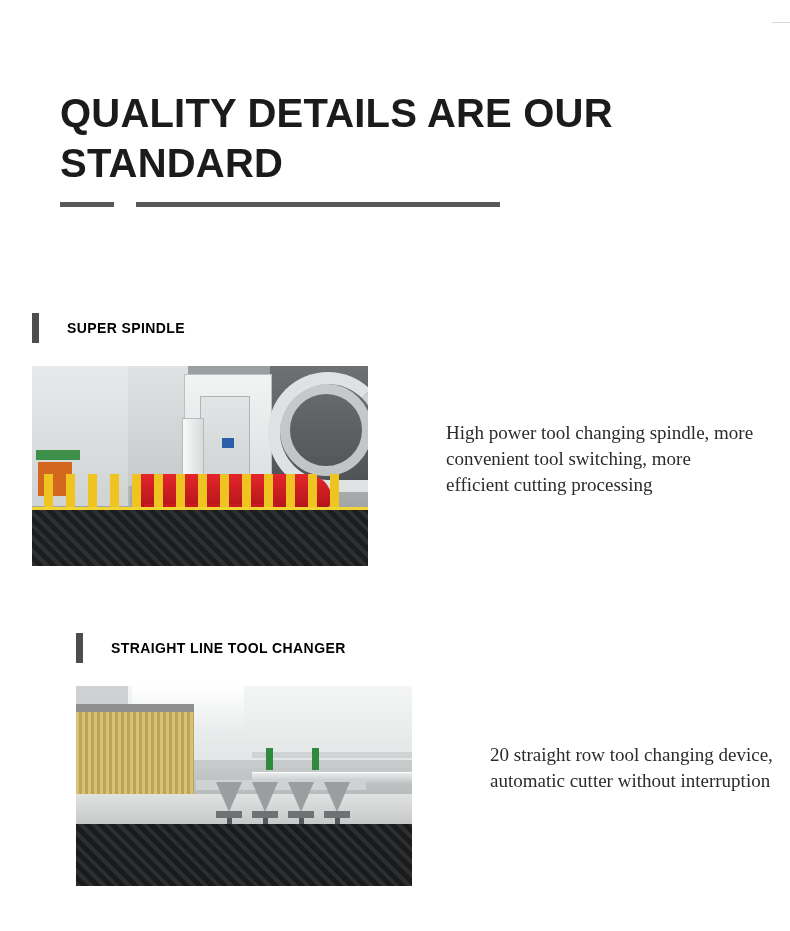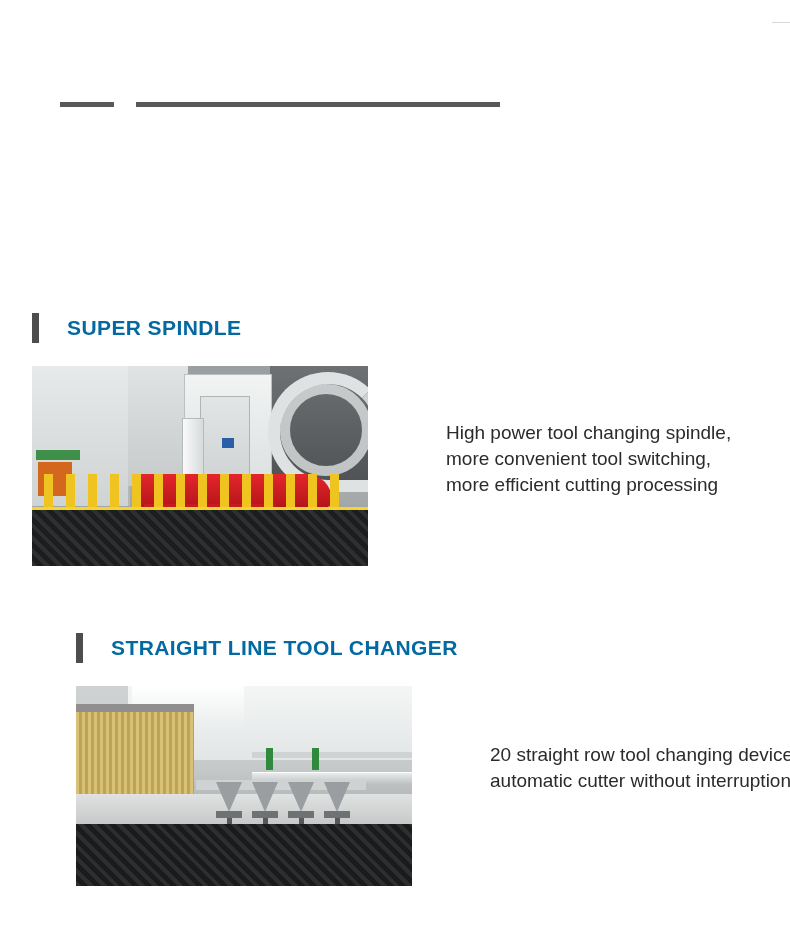--- a/index.html
+++ b/index.html
@@ -80,24 +80,24 @@
     margin-left: 0px;
   }
   .sec-bar {
     width: 7px;
     height: 30px;
     background: #4d4d4d;
     margin-right: 28px;
     flex: 0 0 auto;
   }
   .sec-title {
-    font-size: 21px;
+    font-size: 14px;
     font-weight: bold;
     letter-spacing: 0.4px;
-    color: #0369a1;
+    color: #000000;
     text-transform: uppercase;
   }
 
   .sec-body {
     display: flex;
     align-items: flex-start;
     margin-top: 20px;
   }
   .photo {
     width: 336px;
@@ -107,20 +107,21 @@
     overflow: hidden;
     background: #b9bdbe;
   }
   .caption {
     margin-left: 78px;
     margin-top: 54px;
     font-size: 19px;
     line-height: 26px;
     color: #2b2b2b;
     max-width: 330px;
+    font-family: Liberation Serif, serif;
   }
   .caption-2 { margin-top: 56px; }
 
   
   .p1-bg {
     position: absolute; inset: 0;
     background: linear-gradient(180deg,#cfd3d4 0%,#c2c6c7 42%,#a9adae 60%,#8d9192 100%);
   }
   .p1-wall {
     position: absolute; left: 0; top: 0; width: 96px; height: 140px;
@@ -285,20 +286,21 @@
   }
 </style>
 </head>
 <body>
 
 <div class="page">
 
   <div class="top-rule"></div>
 
   <div class="heading-block">
+    <h1 class="heading">QUALITY DETAILS ARE OUR STANDARD</h1>
     <div class="underline-row">
       <span class="ul-short"></span>
       <span class="ul-long"></span>
     </div>
   </div>
 
   <div class="section section-1">
     <div class="sec-head">
       <span class="sec-bar"></span>
       <span class="sec-title">SUPER SPINDLE</span>

